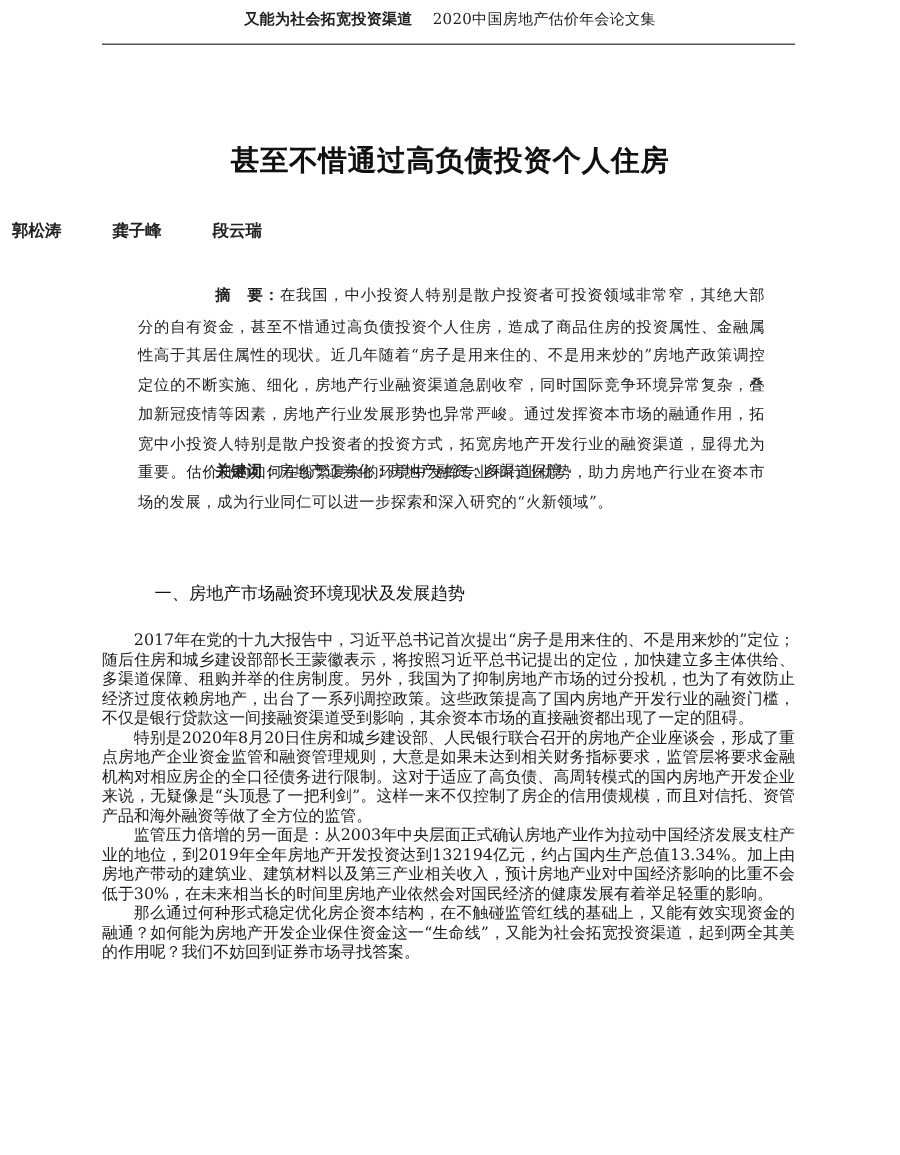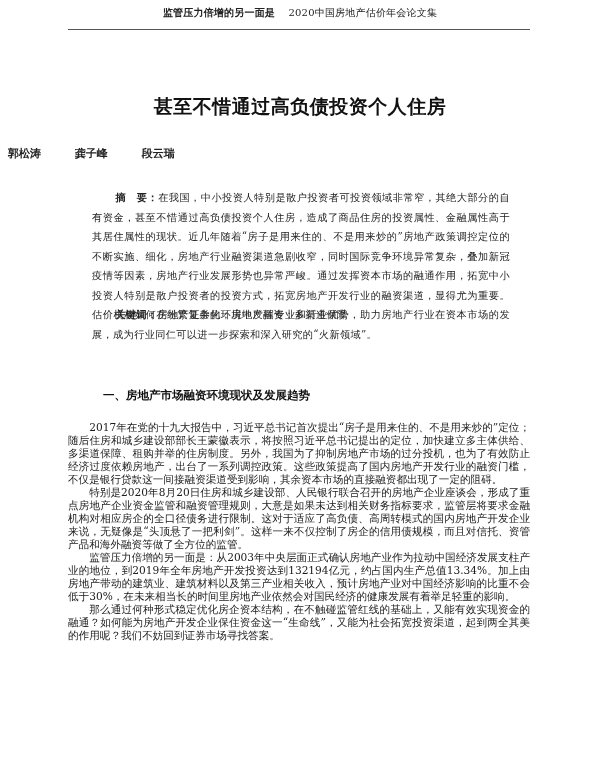--- a/index.html
+++ b/index.html
@@ -26,45 +26,45 @@
     position: absolute; top: 146px; left: 0; width: 600px; text-align: left;
     font-size: 11px; font-weight: bold; word-spacing: 14px; color: #222;
   }
   .authors span { margin: 0 8px; }
   .abstract {
     position: absolute; top: 188px; left: 92px; width: 418px;
     font-size: 10.2px; line-height: 19.5px; text-align: justify; color: #222;
     letter-spacing: 0.35px;
   }
   .abstract .label, .keywords .label {
-    font-family: Liberation Sans, sans-serif; font-weight: bold;
+    font-family: Liberation Mono, monospace; font-weight: bold; margin-left: 28px;
   }
   .abstract p { margin: 0; text-indent: 2.3em; }
   .keywords {
     position: absolute; top: 305px; left: 92px; width: 418px;
     font-size: 10.2px; line-height: 19.5px; color: #222; text-indent: 2.3em;
     letter-spacing: 0.35px;
   }
   .section-heading {
     position: absolute; top: 388px; left: 103px;
-    font-family: "DejaVu Sans", sans-serif; font-weight: bold; font-size: 11.5px;
+    font-family: "DejaVu Sans", sans-serif; font-weight: normal; font-size: 11.5px;
     color: #111;
   }
   .body {
     position: absolute; top: 421px; left: 68px; width: 462px;
     font-family: "DejaVu Serif", serif; font-size: 10.6px; line-height: 13px;
     text-align: justify; color: #1a1a1a;
   }
   .body p { margin: 0; text-indent: 2em; }
 </style>
 </head>
 <body>
 
 <div class="running-header">
-  <span class="series">监管压力倍增的另一面是</span>
+  <span class="series">又能为社会拓宽投资渠道</span>
   <span class="proc">2020中国房地产估价年会论文集</span>
 </div>
 <div class="header-rule"></div>
 
 <div class="title">甚至不惜通过高负债投资个人住房</div>
 
 <div class="authors">
   <span>郭松涛</span>
   <span>龚子峰</span>
   <span>段云瑞</span>

